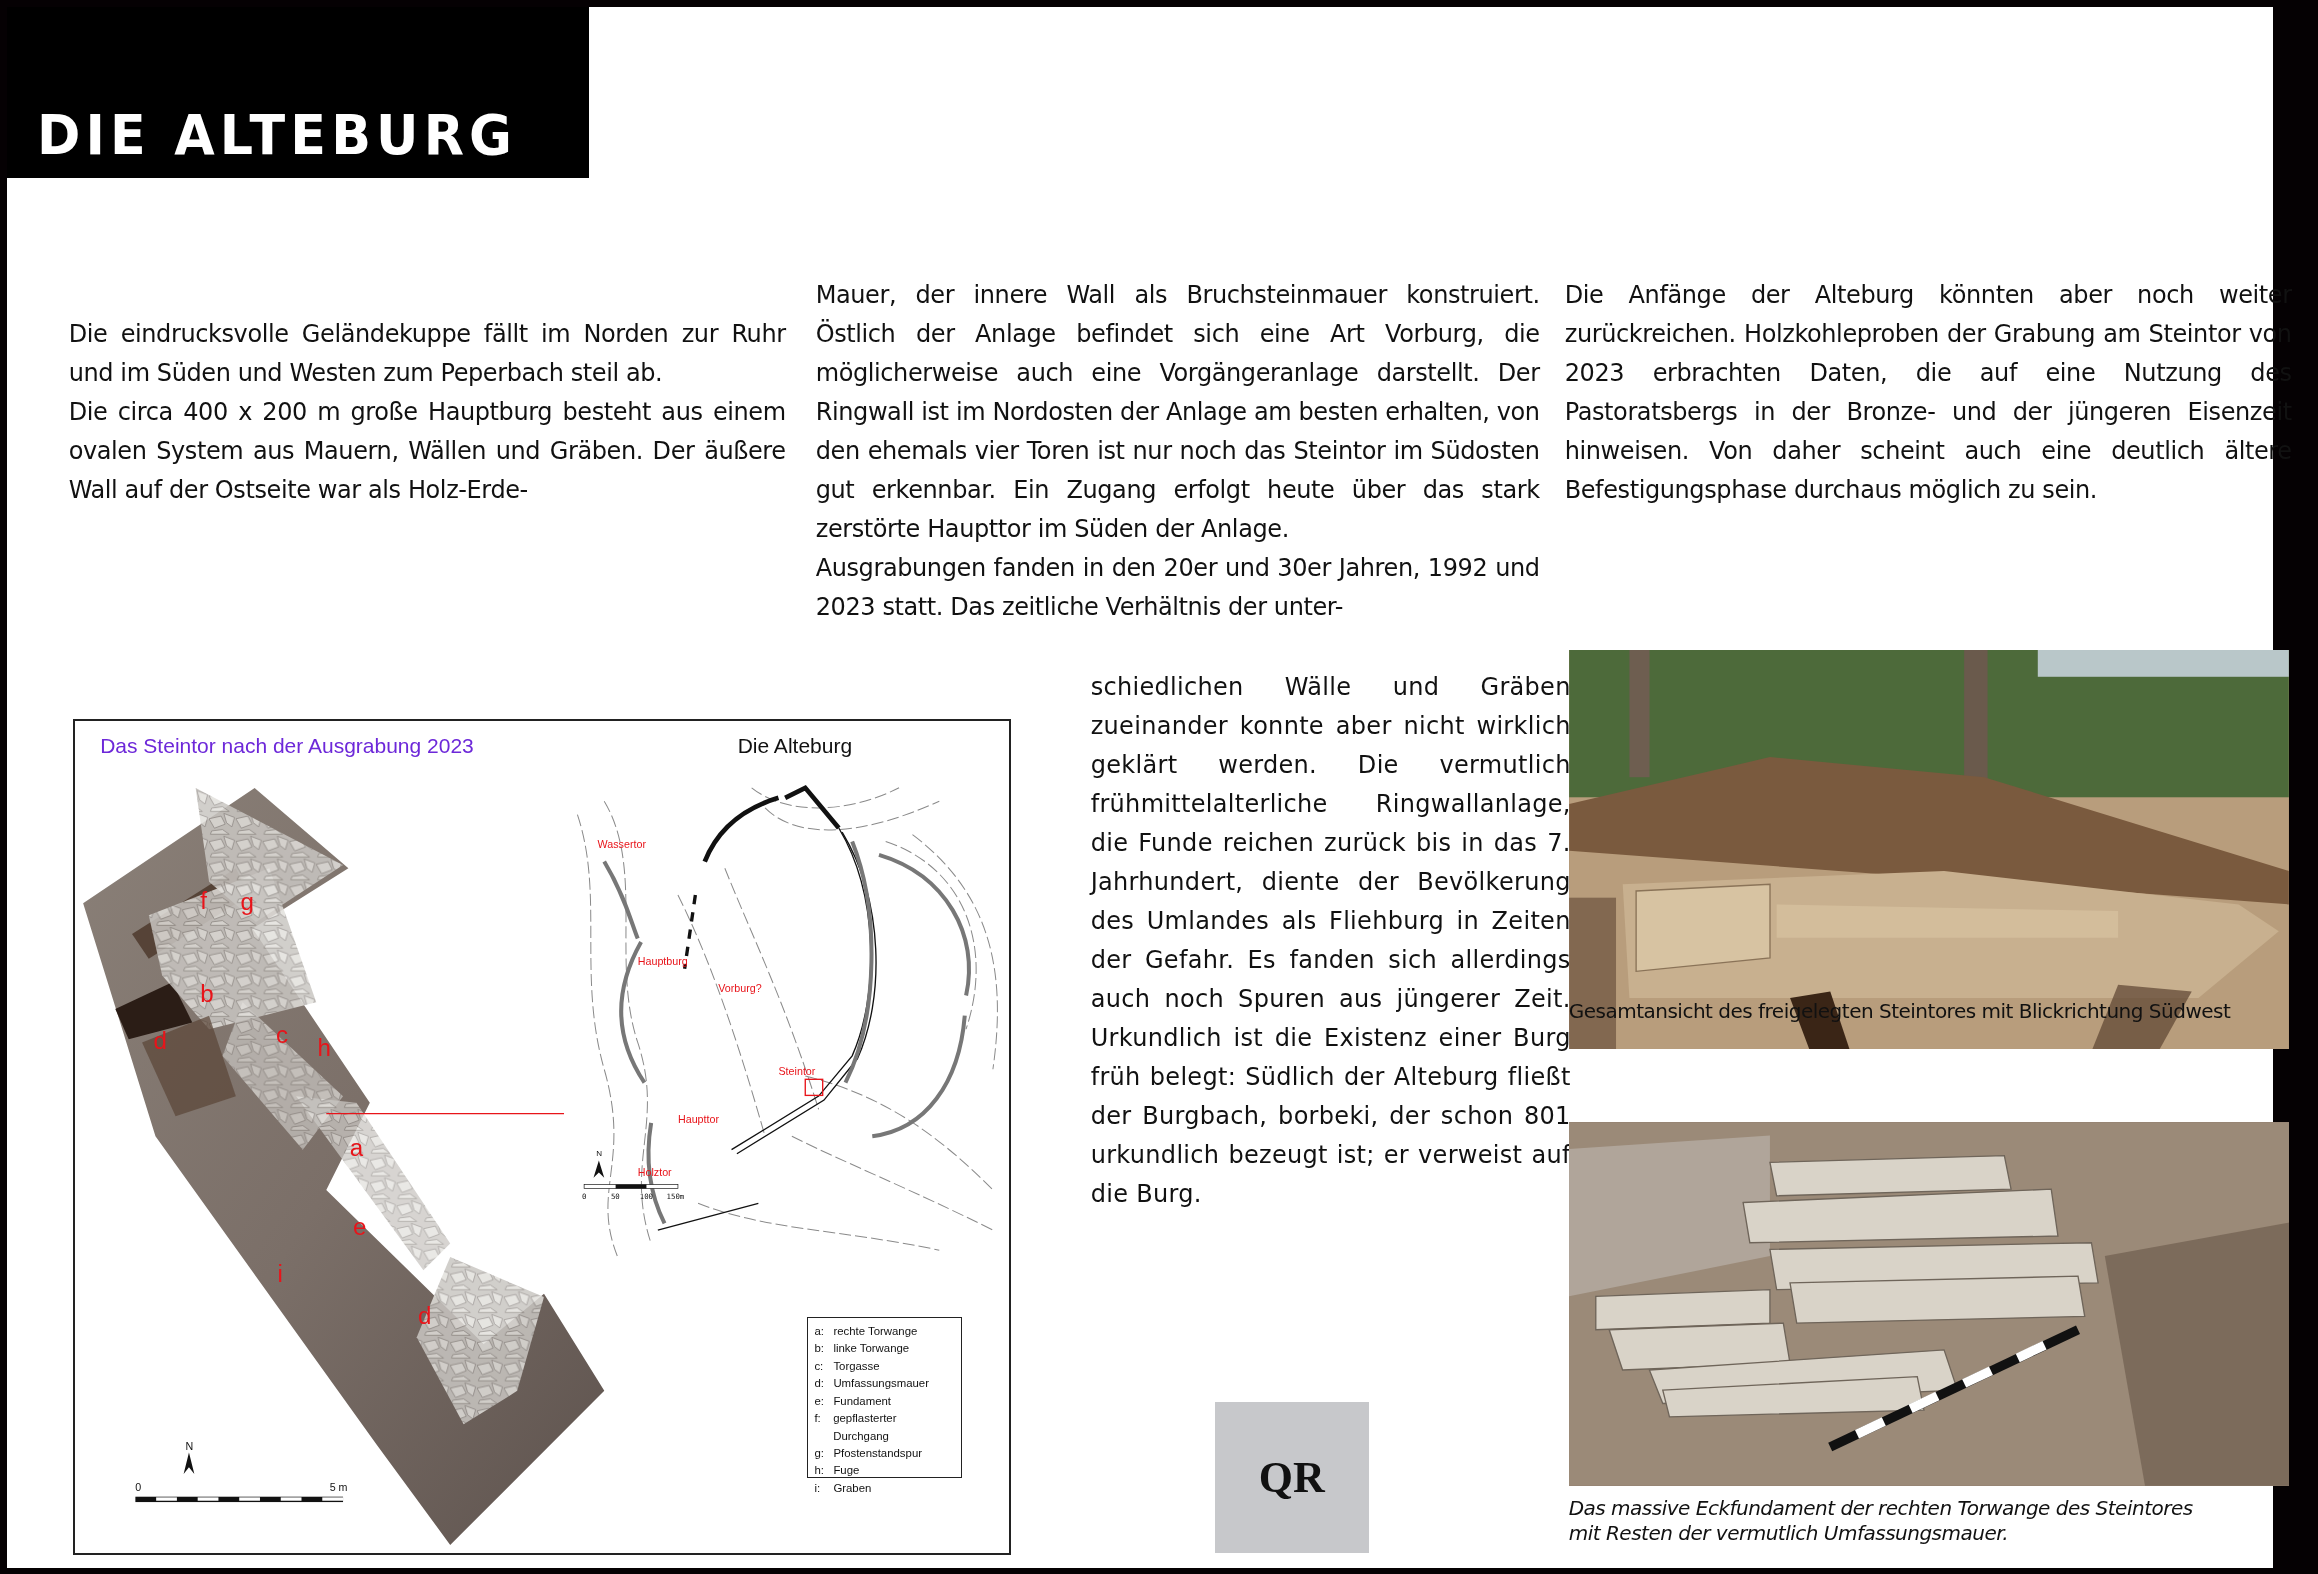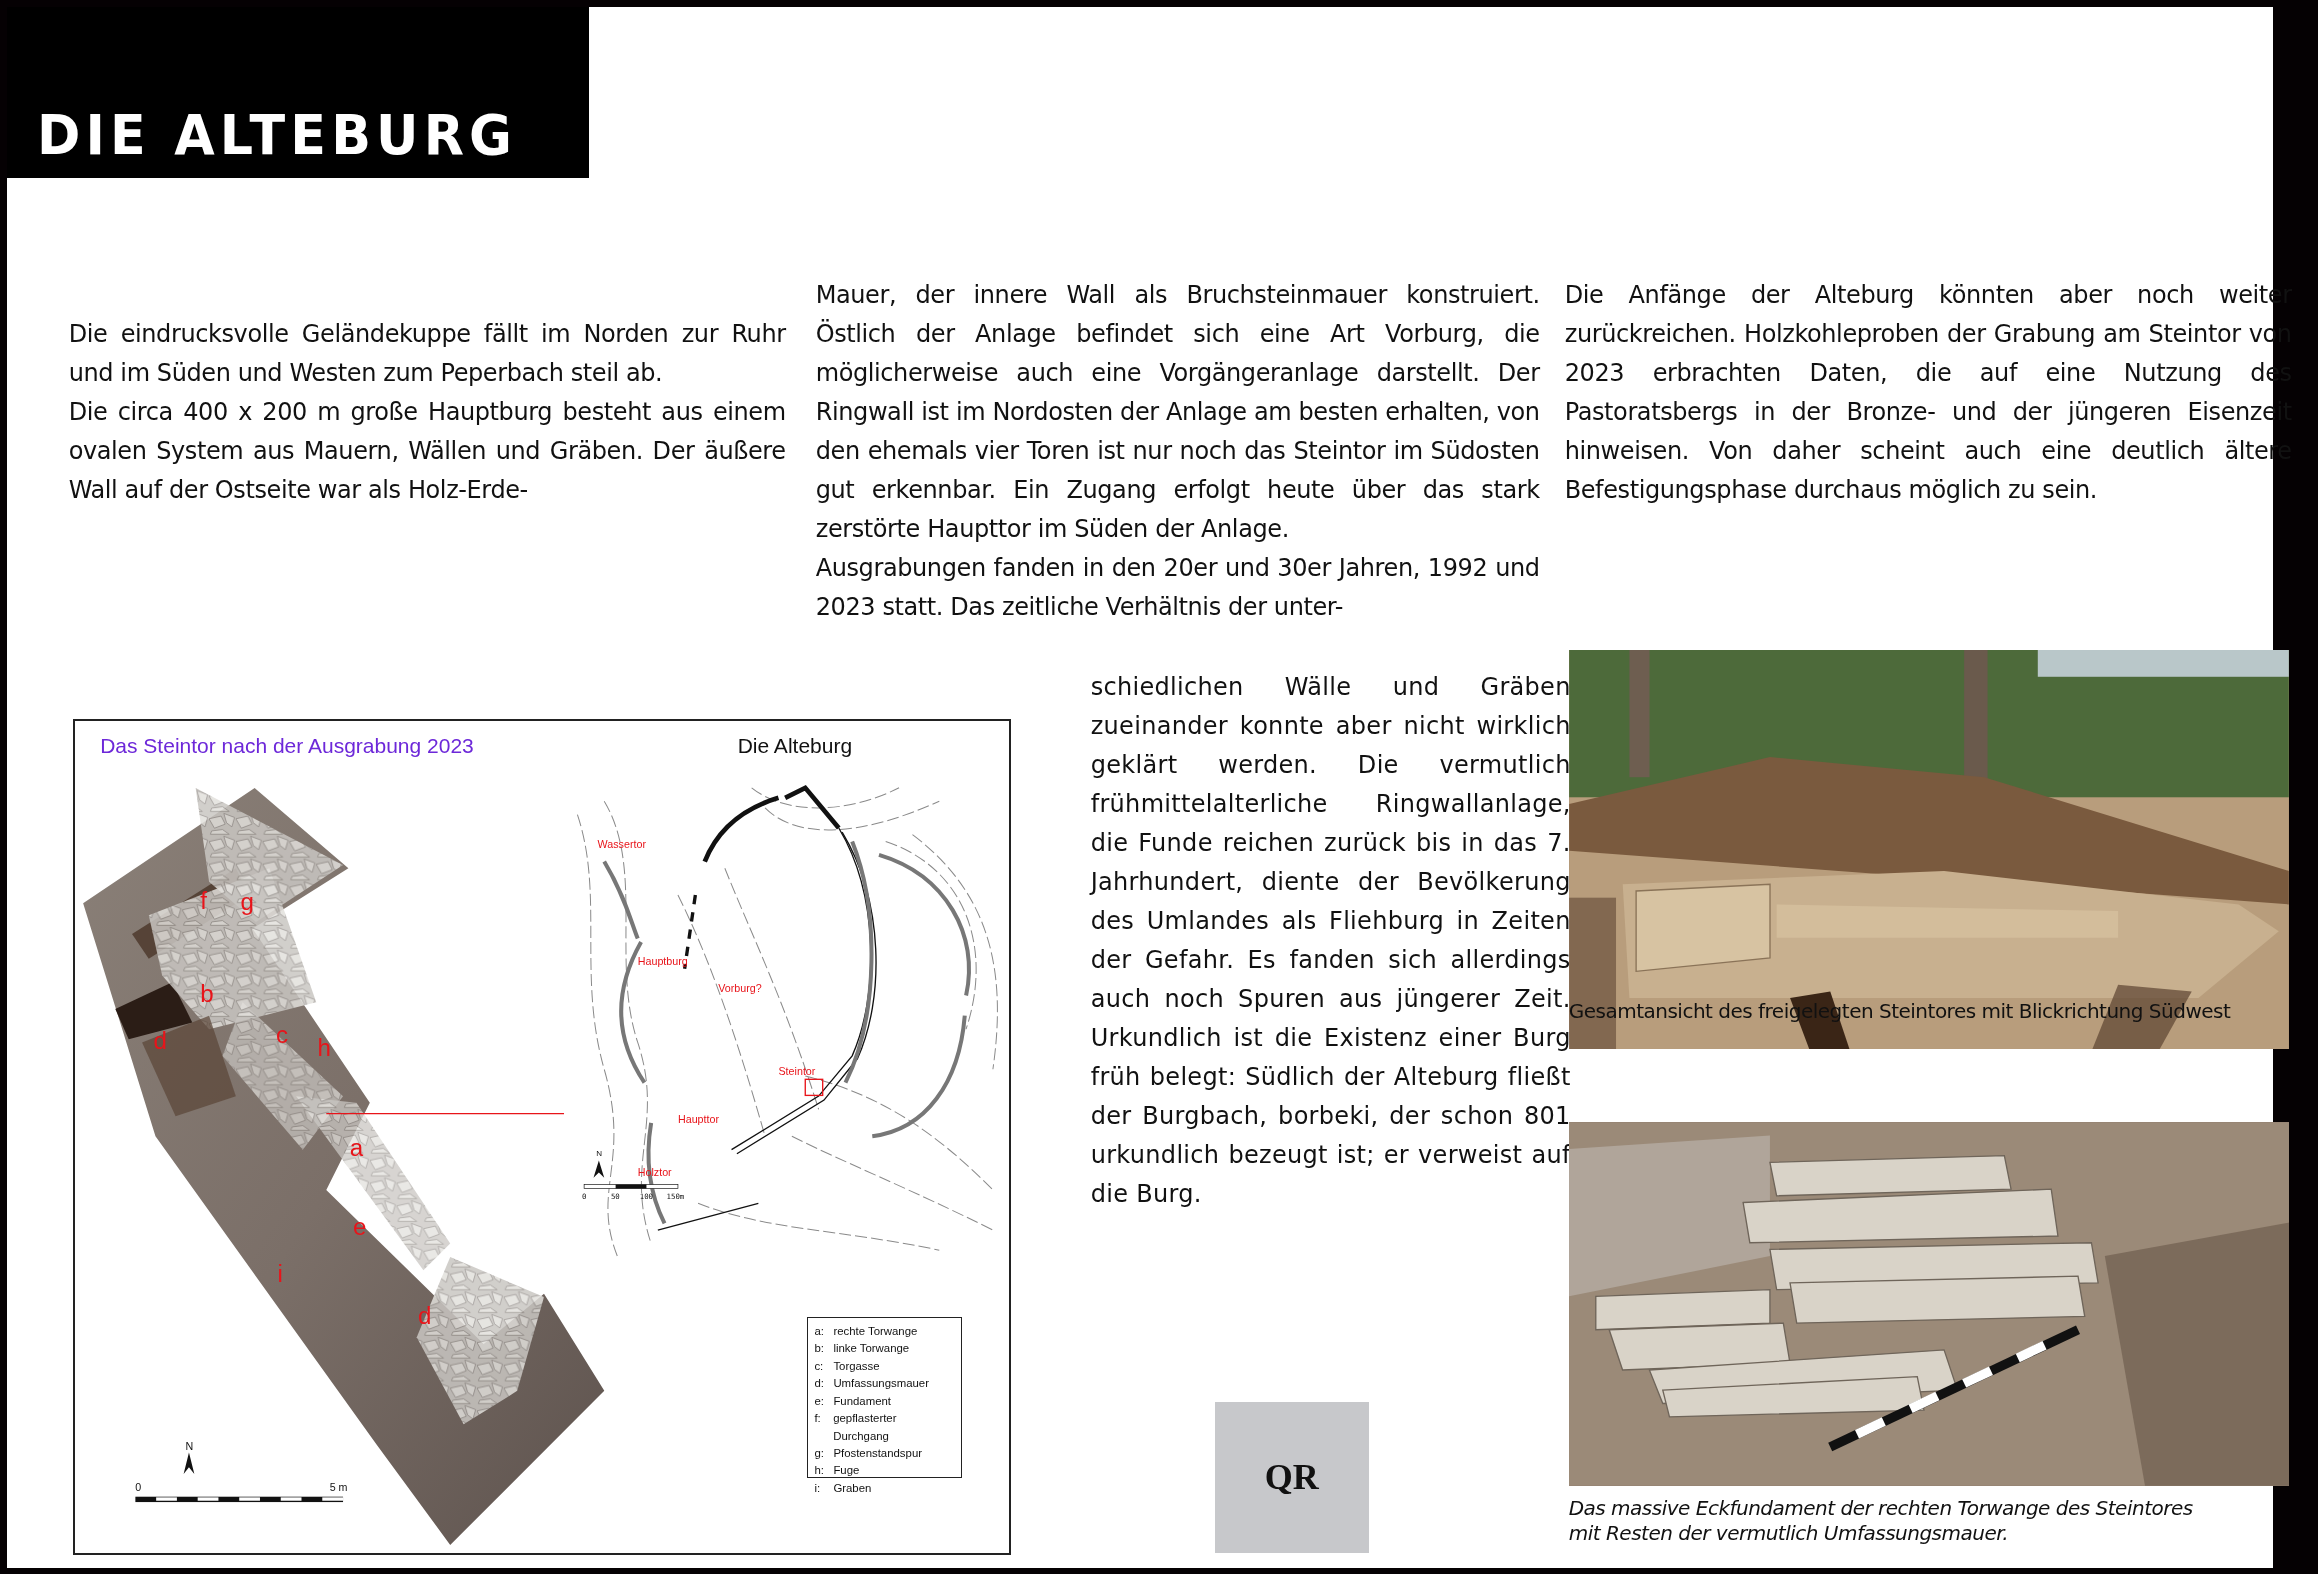--- a/index.html
+++ b/index.html
@@ -64,21 +64,21 @@
   .caption {
     position: absolute; color: #111; font-family: "DejaVu Sans", sans-serif;
     font-size: 20px; line-height: 25.5px; letter-spacing: -0.5px;
   }
   .caption1 { left: 1562px; top: 992px; width: 737px; }
   .caption2 { left: 1562px; top: 1489px; width: 737px; font-style: italic; }
 
   .qr {
     position: absolute; left: 1208px; top: 1395px; width: 154px; height: 151px;
     background: #c7c8cb; display: flex; align-items: center; justify-content: center;
-    font-family: "Liberation Serif", serif; font-weight: bold; font-size: 36px; color: #111;
+    font-family: "Liberation Serif", serif; font-weight: bold; font-size: 44px; color: #111;
   }
 </style>
 </head>
 <body>
 
 <div class="page">
 
   <div class="title-band">
     <h1>DIE ALTEBURG</h1>
   </div>

